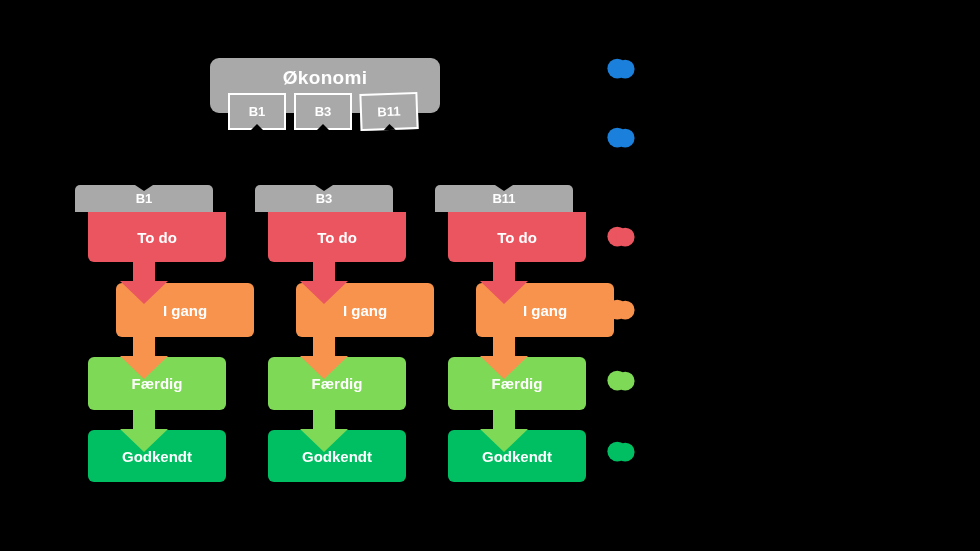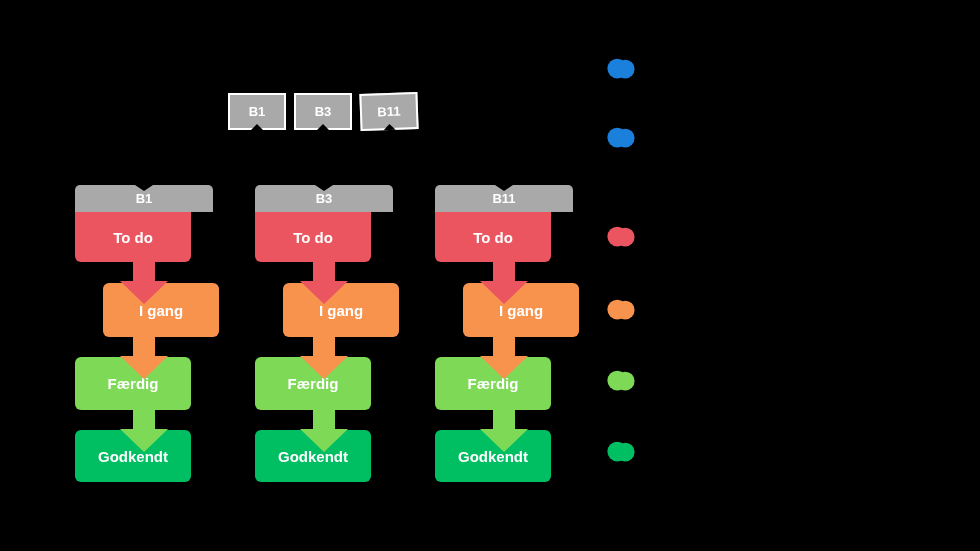--- a/index.html
+++ b/index.html
@@ -39,21 +39,21 @@
     display:flex; align-items:center; justify-content:center;
     color:#fff; font-size:13px; font-weight:bold;
   }
   .header-notch {
     position:absolute; top:0; left:50%; transform:translateX(-50%);
     width:0; height:0;
     border-left:9px solid transparent; border-right:9px solid transparent;
     border-top:6px solid #000;
   }
   .stage {
-    position:absolute; left:0; width:116px;
+    position:absolute; left:13px; width:138px;
     display:flex; align-items:center; justify-content:center;
     color:#fff; font-size:15px; font-weight:bold; z-index:1;
   }
   .stage-todo     { top:212px; height:50px; border-radius:0 0 6px 6px; }
   .stage-igang    { top:283px; height:54px; border-radius:6px;margin-left:28px; }
   .stage-faerdig  { top:357px; height:53px; border-radius:6px; }
   .stage-godkendt { top:430px; height:52px; border-radius:6px; }
   .arrow { position:absolute; left:45px; width:48px; height:43px; z-index:2; }
   .arrow-1 { top:261px; }
   .arrow-2 { top:336px; }
@@ -62,20 +62,23 @@
   .legend { left:606px; top:0; width:30px; height:551px; }
   .dot { position:absolute; left:0; width:30px; height:30px; }
   .dot-1 { top:54px; }  .dot-2 { top:123px; } .dot-3 { top:222px; }
   .dot-4 { top:295px; } .dot-5 { top:366px; } .dot-6 { top:437px; }
 </style>
 </head>
 <body>
 
 <div class="canvas">
 
+  <div class="abs parent-box" style="background: rgb(169, 169, 169);">
+    <div class="parent-title">Økonomi</div>
+  </div>
   <div class="abs parent-tabs">
     <div class="parent-tab" style="background: rgb(169, 169, 169);">
       <span>B1</span>
       <span class="tab-notch"></span>
     </div>
     <div class="parent-tab" style="background: rgb(169, 169, 169);">
       <span>B3</span>
       <span class="tab-notch"></span>
     </div>
     <div class="parent-tab tilt" style="background: rgb(169, 169, 169);">

